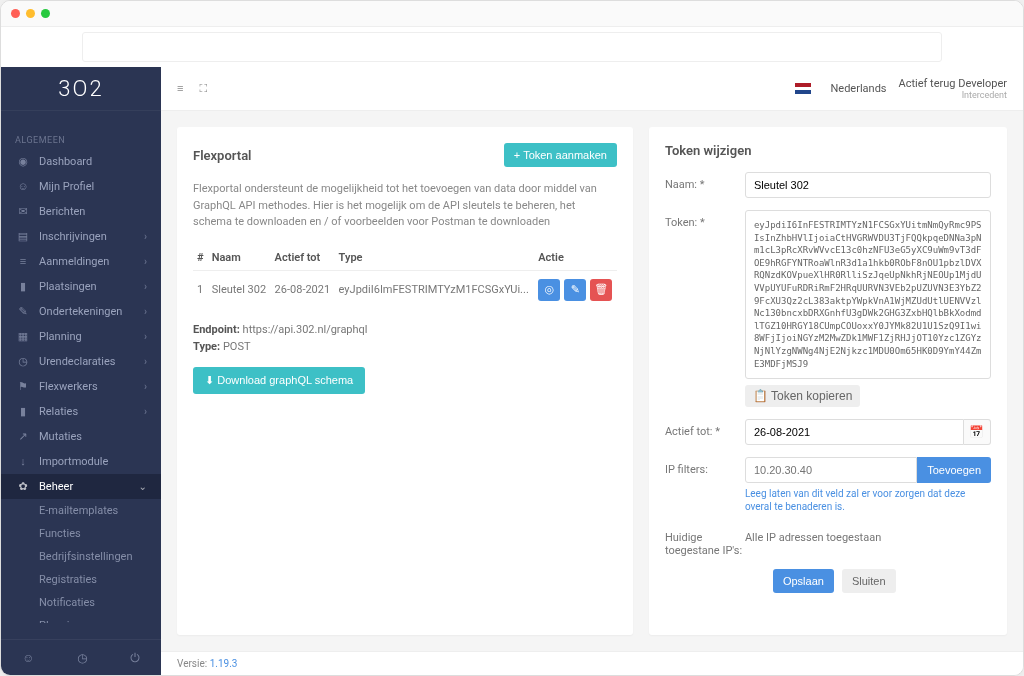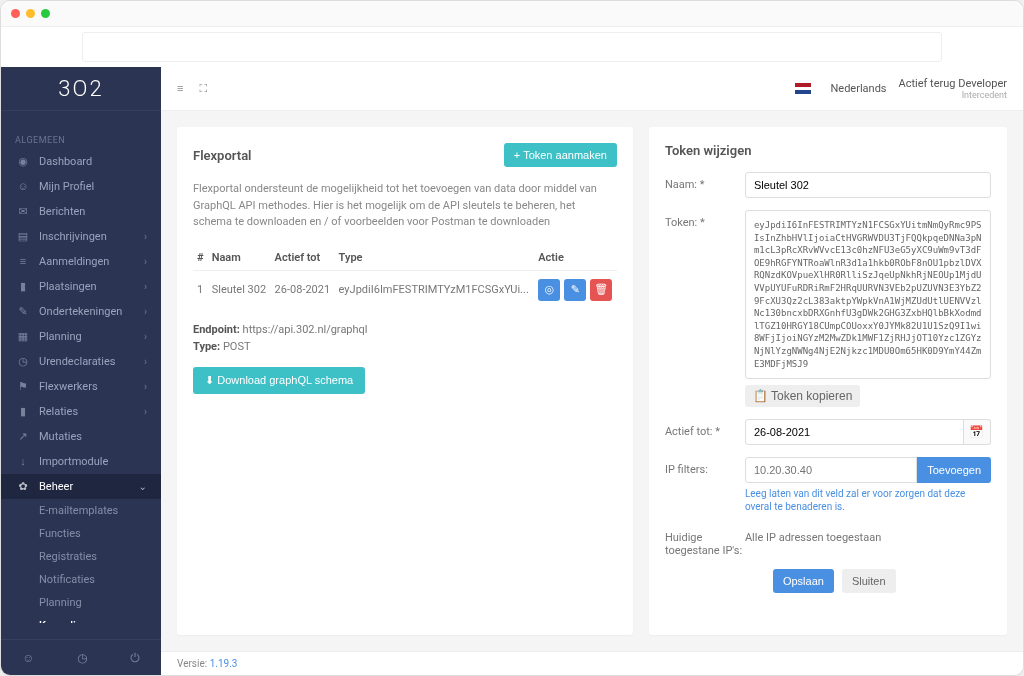--- a/index.html
+++ b/index.html
@@ -163,20 +163,21 @@
             <span class="icn">↓</span>
             <span>Importmodule</span>
           </div>
           <div class="sidebar-item active">
             <span class="icn">✿</span>
             <span>Beheer</span>
             <span class="chev">⌄</span>
           </div>
           <div class="sidebar-sub">E-mailtemplates</div>
           <div class="sidebar-sub">Functies</div>
+          <div class="sidebar-sub">Bedrijfsinstellingen</div>
           <div class="sidebar-sub">Registraties</div>
           <div class="sidebar-sub">Notificaties</div>
           <div class="sidebar-sub">Planning</div>
           <div class="sidebar-sub active">Koppelingen</div>
         </div>
       <div class="sidebar-footer">
         <span>☺</span>
         <span>◷</span>
         <span>⏻</span>
       </div>

